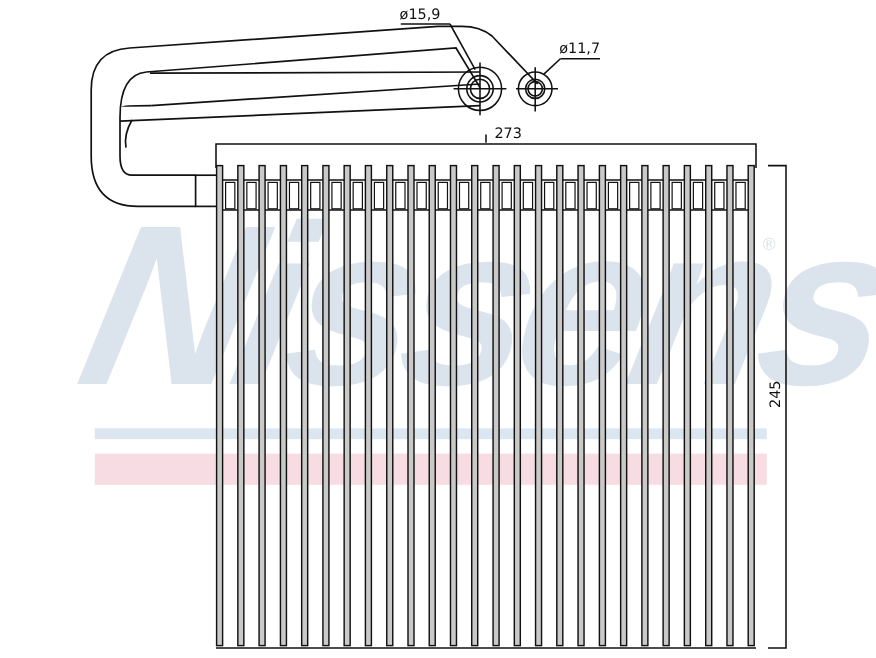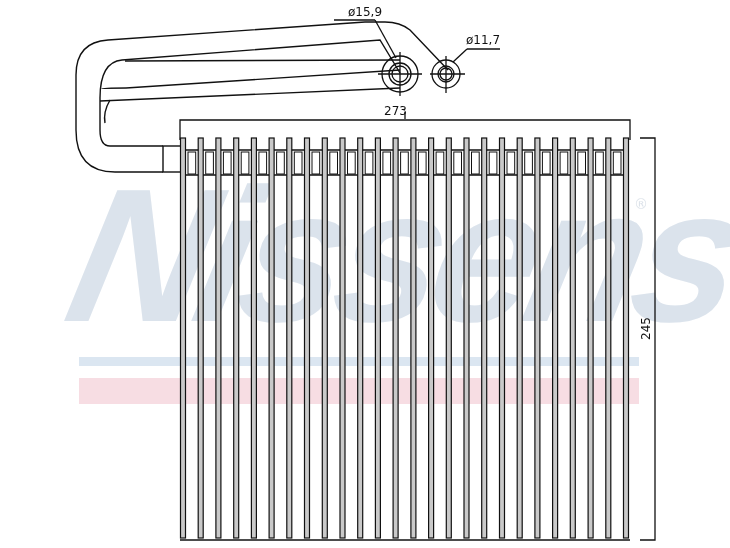--- a/index.html
+++ b/index.html
@@ -1,20 +1,20 @@
 <!DOCTYPE html>
 <html><head>
 <meta charset="utf-8">
 <style>
   html, body { margin: 0; padding: 0; background: #ffffff; }
   body { width: 730px; height: 548px; overflow: hidden; position: relative; font-family: "DejaVu Sans", sans-serif; }
   #stage { position: absolute; left: 0; top: 0; width: 730px; height: 548px; }
   .dim-label { position: absolute; font-family: "DejaVu Sans", sans-serif; font-size: 12px; color: #111; line-height: 1; white-space: nowrap; }
-  #dim-width { left: 384px; top: 105px; }
-  #dim-d1 { left: 348px; top: 6px; }
+  #dim-width { left: 412px; top: 105px; }
+  #dim-d1 { left: 333px; top: 6px; }
   #dim-d2 { left: 466px; top: 34px; }
   #dim-height { left: 640px; top: 340px; transform: rotate(-90deg); transform-origin: left top; }
   #watermark { position: absolute; left: 95px; top: 160px; font-family: "Liberation Sans", sans-serif; font-style: italic; font-weight: bold; font-size: 190px; letter-spacing: -10px; line-height: 1; color: #dbe3ec; transform: skewX(-12deg) scaleX(1.0); transform-origin: left top; white-space: nowrap; }
   #reg-mark { position: absolute; left: 634px; top: 196px; font-size: 14px; color: #dde3ea; font-family: "DejaVu Sans", sans-serif; }
   #stripe-blue { position: absolute; left: 79px; top: 357px; width: 560px; height: 9px; background: #dbe6f1; }
   #stripe-red { position: absolute; left: 79px; top: 378px; width: 560px; height: 26px; background: #f7dde3; }
   svg { position: absolute; left: 0; top: 0; }
 </style>
 </head>
 <body>

